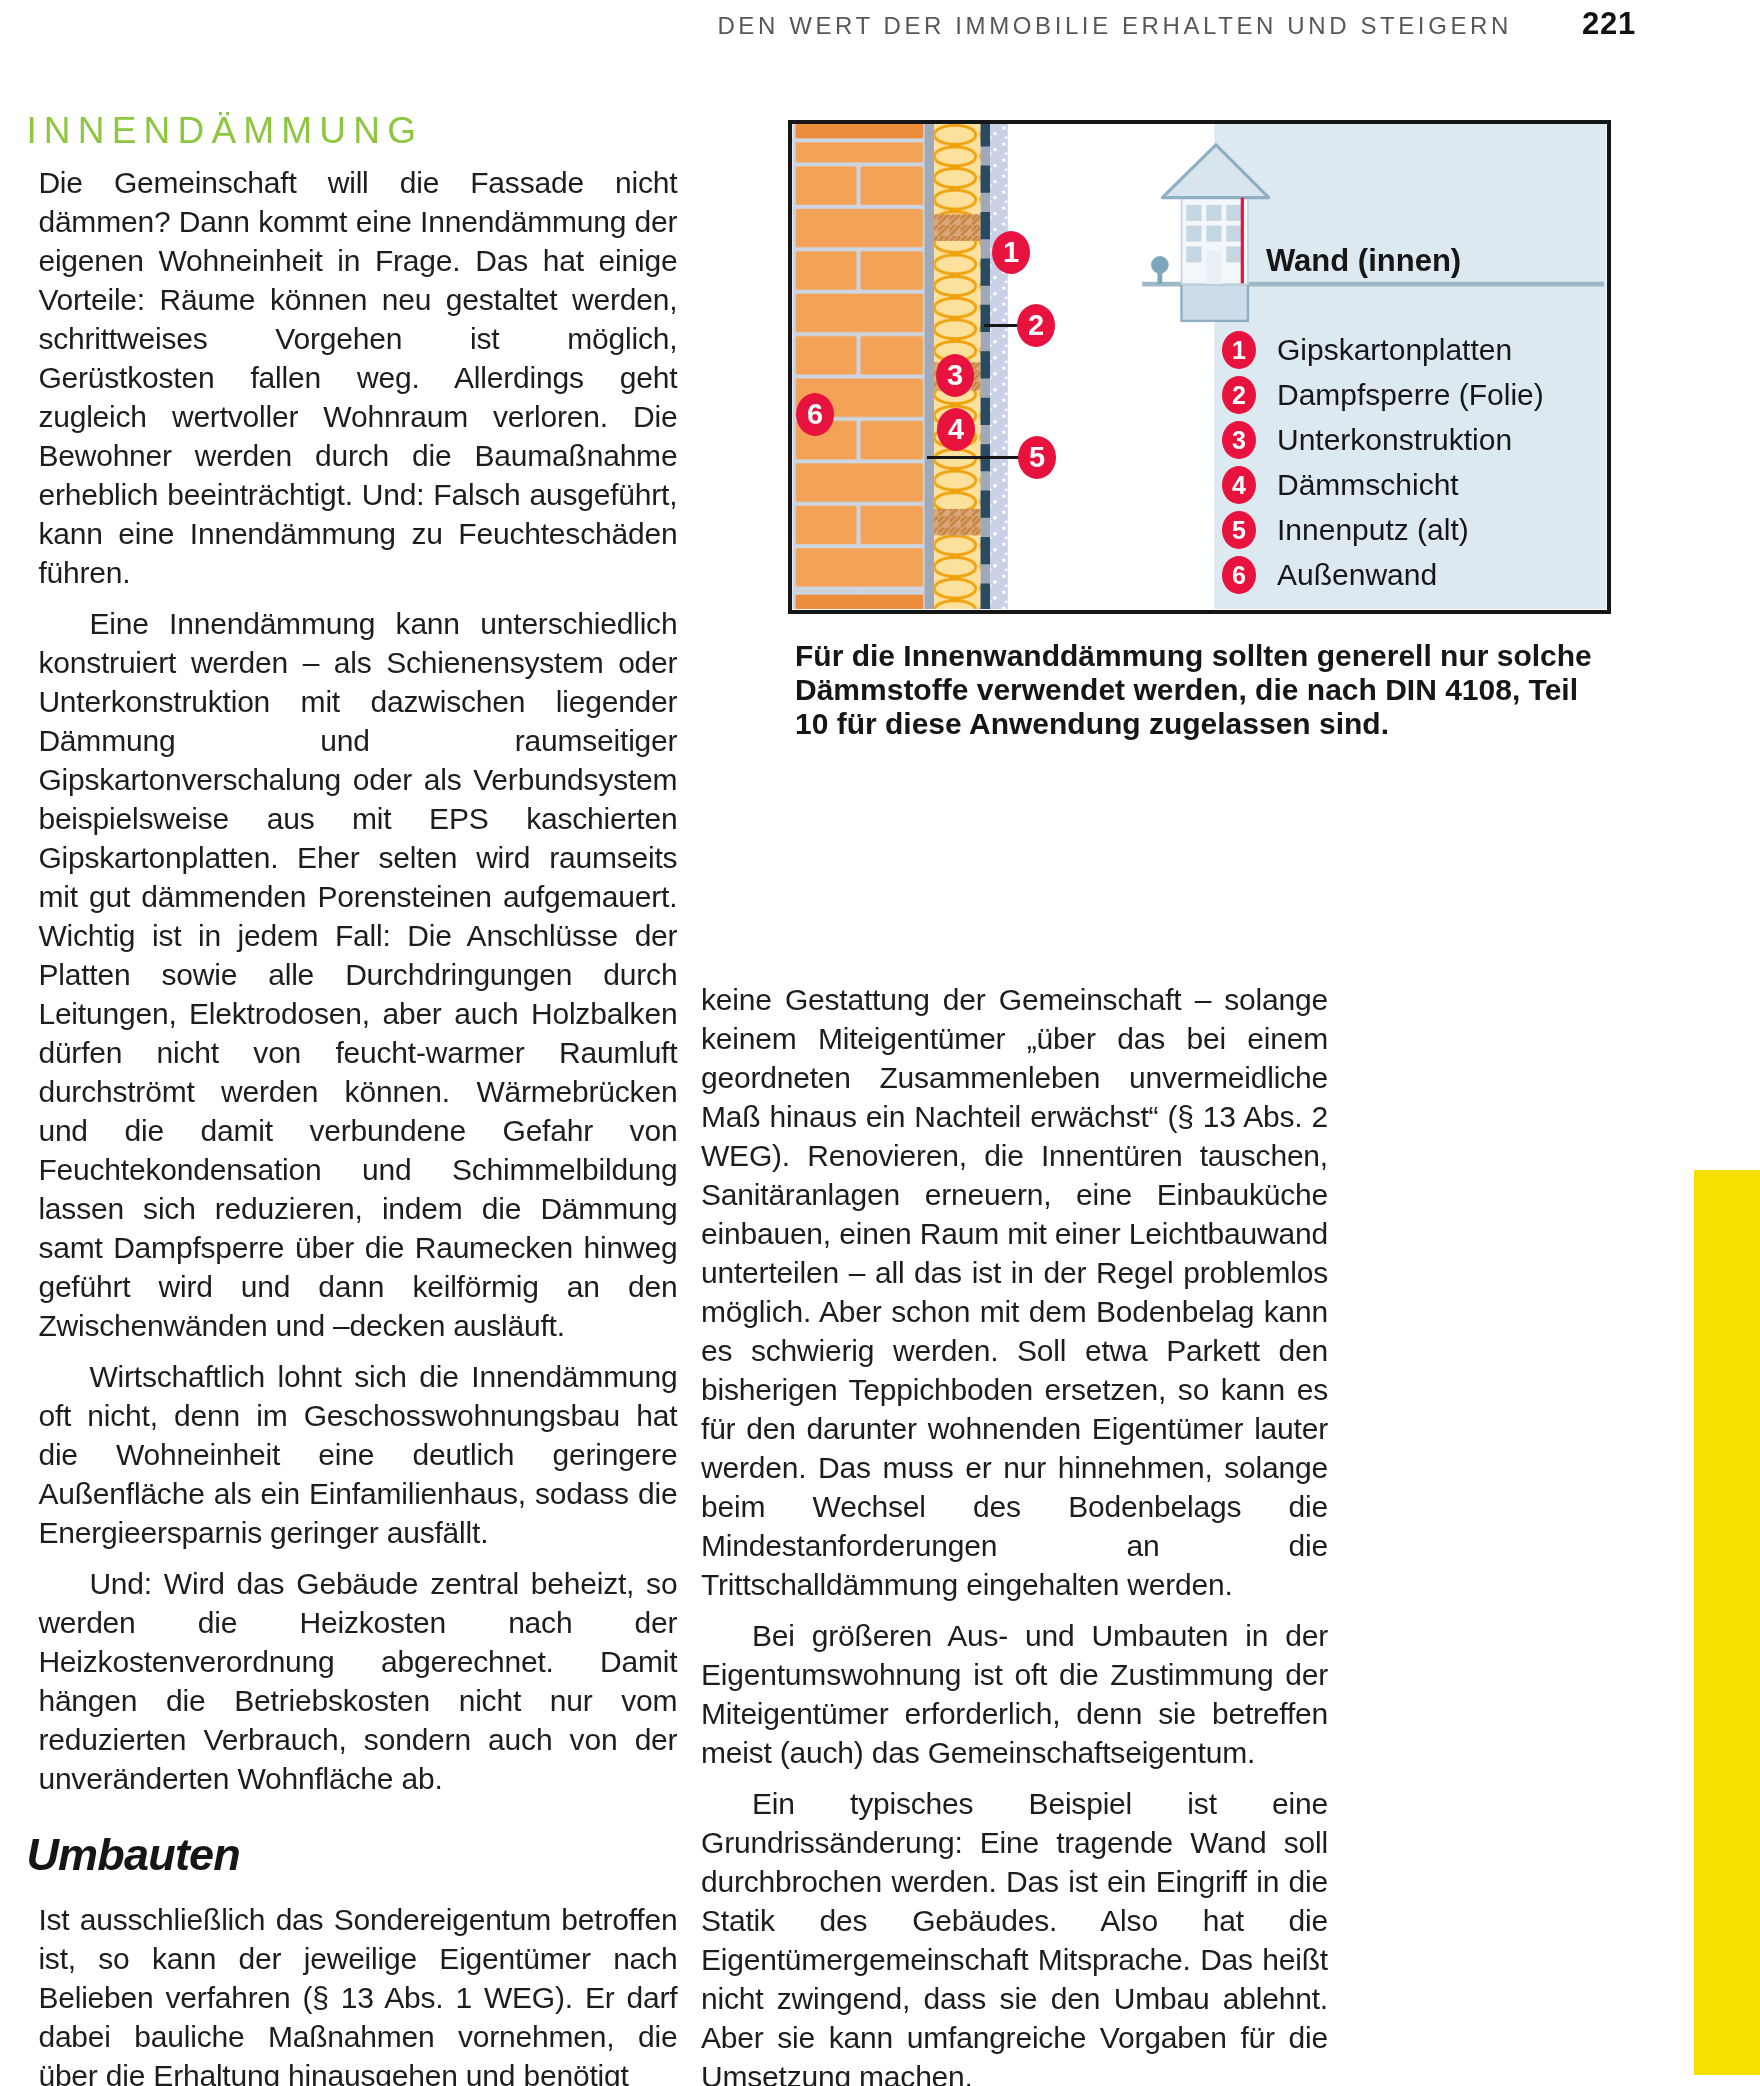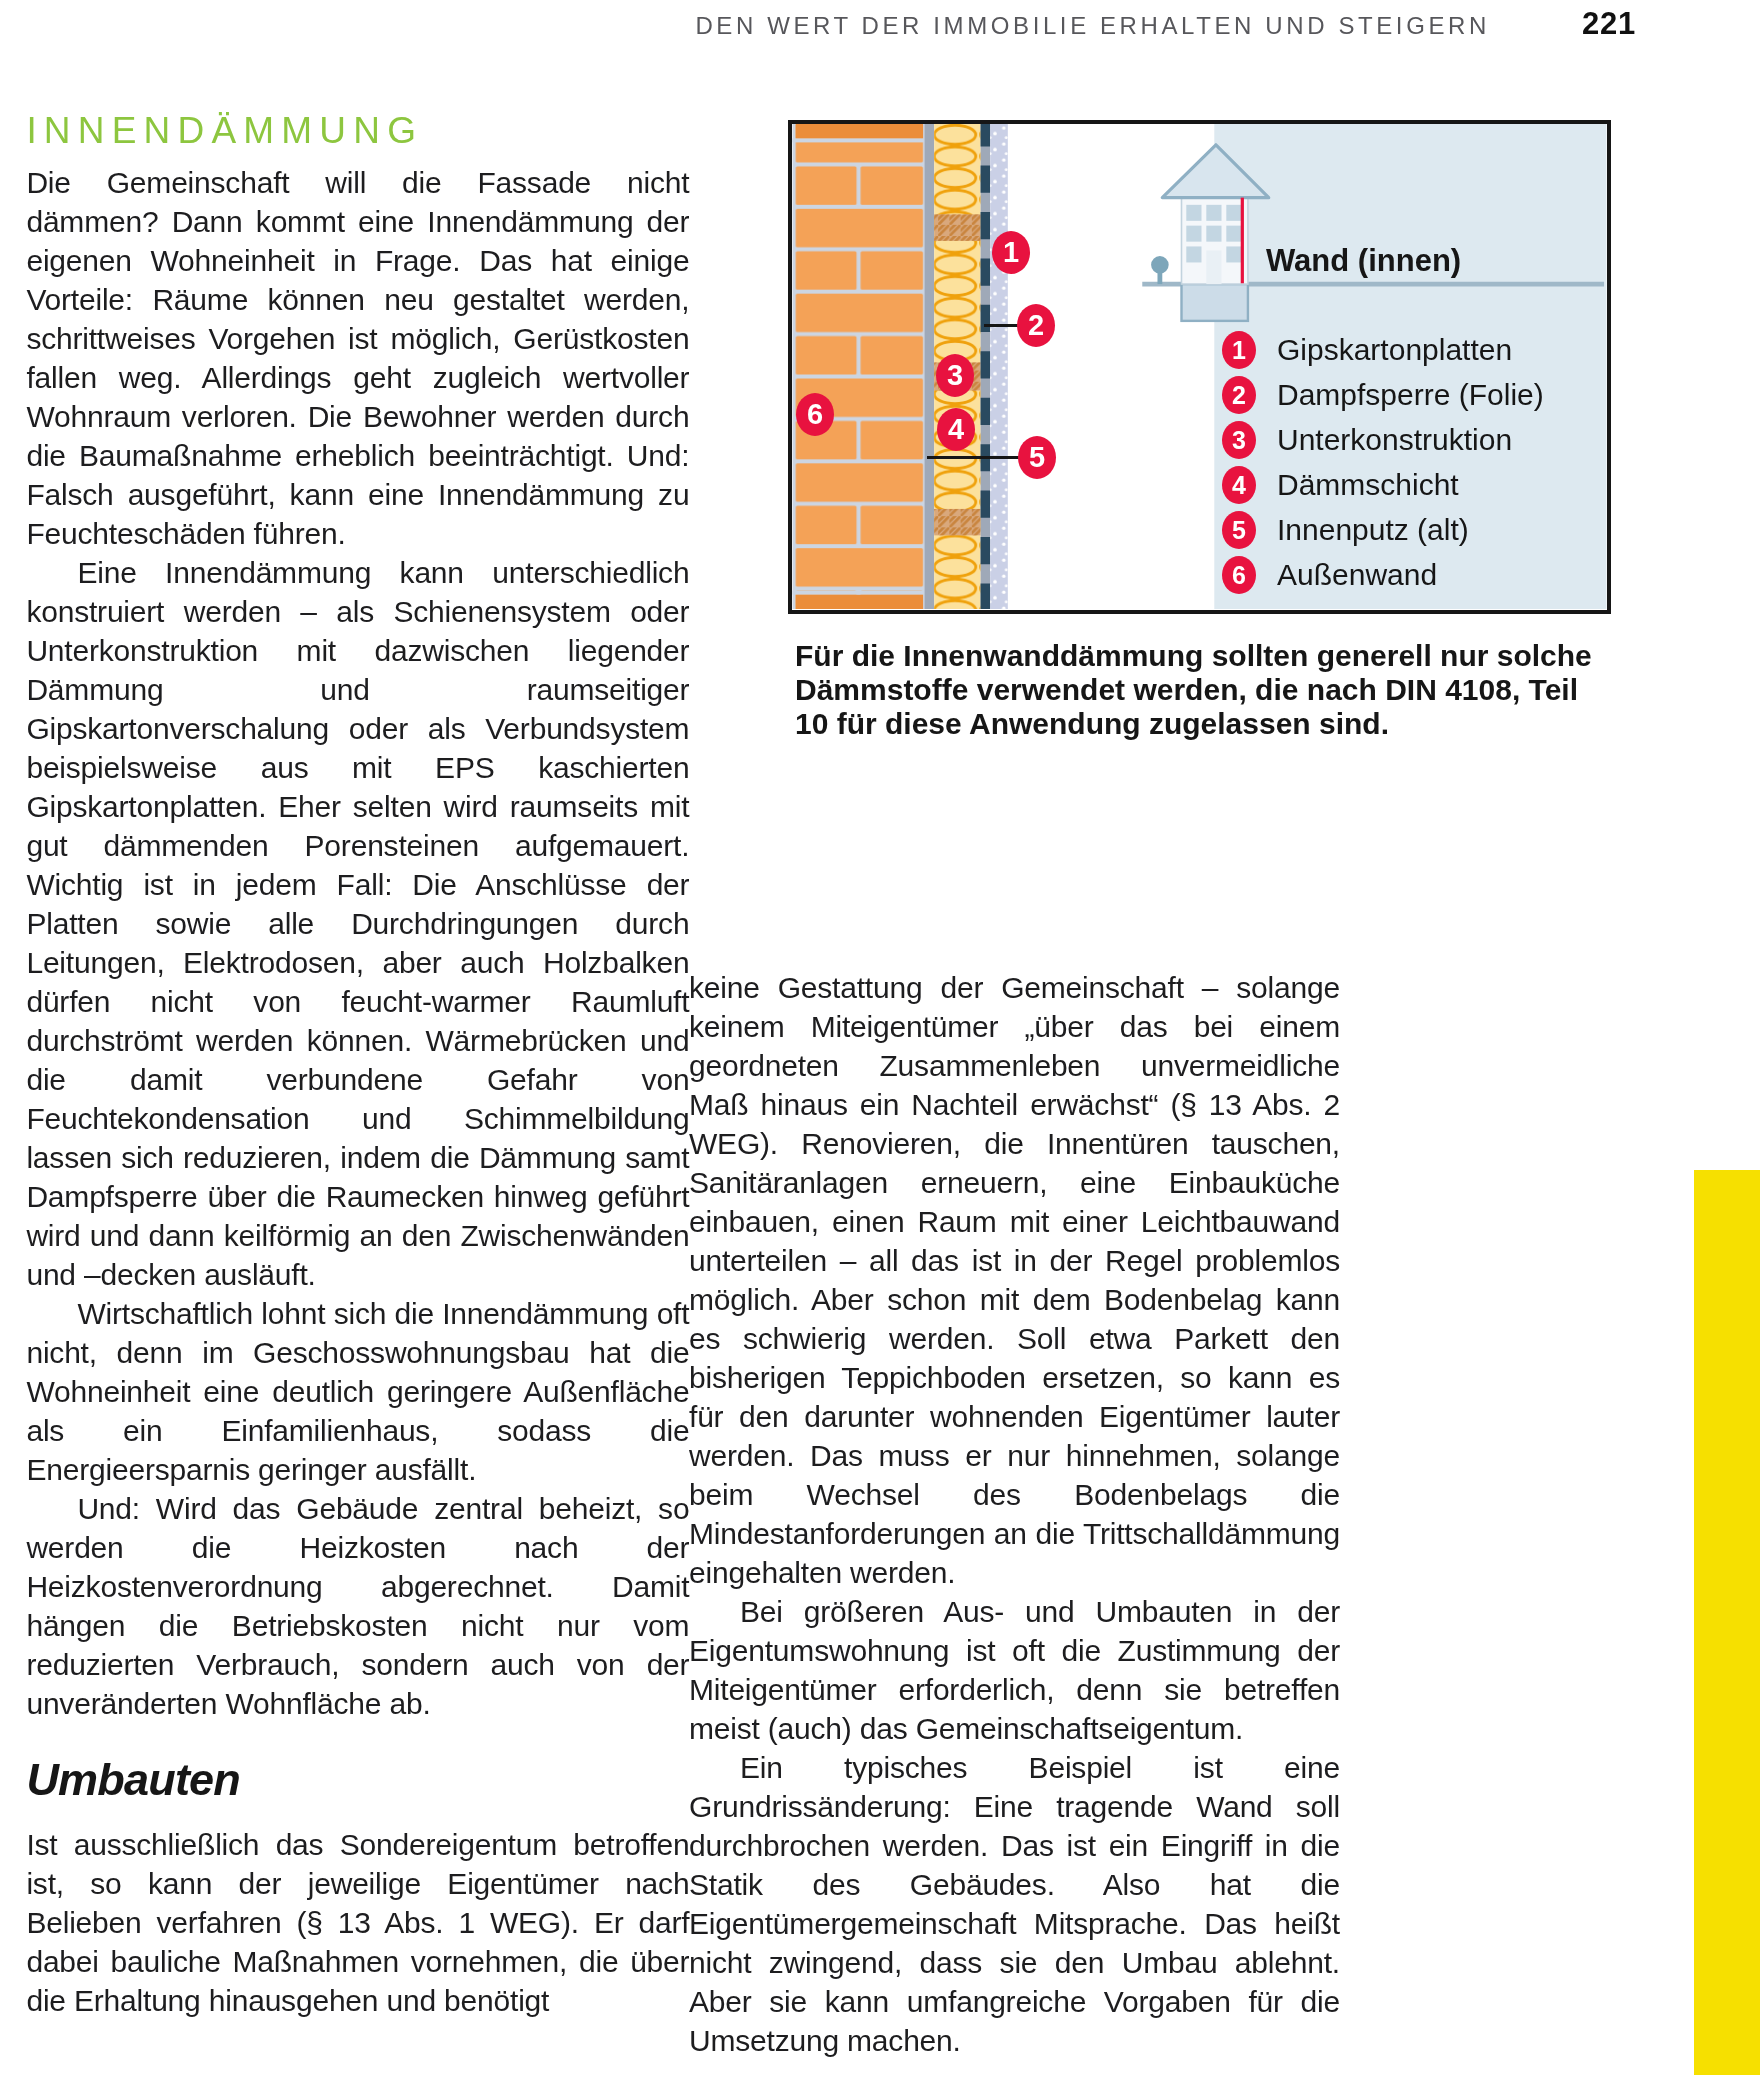--- a/index.html
+++ b/index.html
@@ -4,26 +4,26 @@
 <style>
   html,body { margin:0; padding:0; background:#ffffff; }
   .page {
     position:relative; width:1760px; height:2087px; background:#ffffff;
     font-family:"Liberation Sans", sans-serif; color:#1d1d1f; overflow:hidden;
   }
 
   
   .running-head { position:absolute; top:6.4px; left:0; width:1636px; text-align:right; white-space:nowrap; }
   .running-head .rh-title { font-size:24px; letter-spacing:3.6px; color:#57575b; }
-  .running-head .rh-page { font-size:31px; font-weight:bold; color:#111; margin-left:92px; letter-spacing:0.8px; }
+  .running-head .rh-page { font-size:31px; font-weight:bold; color:#111; margin-left:70px; letter-spacing:0.8px; }
 
   
   .col-left  { position:absolute; left:26.4px;  top:112px; width:663px; }
   .col-right { position:absolute; left:689px; top:968px; width:651px; }
-  p.body { font-size:30px; line-height:39px; margin:0; text-align:justify; letter-spacing:-0.2px; }
+  p.body { font-size:30px; line-height:39px; margin:12px; text-align:justify; letter-spacing:-0.2px; }
   p.indent { text-indent:51px; }
   .section-heading {
     margin:0 0 14.4px 0; font-size:37px; line-height:1; font-weight:normal;
     letter-spacing:7.2px; color:#8dc63f;
   }
   .subsection-heading { margin:34px 0 22.4px 0; font-size:45px; line-height:1; font-weight:bold; letter-spacing:-0.8px; color:#161616;font-style:italic; }
 
   
   .figure {
     position:absolute; left:788px; top:120px; width:823px; height:494px;

